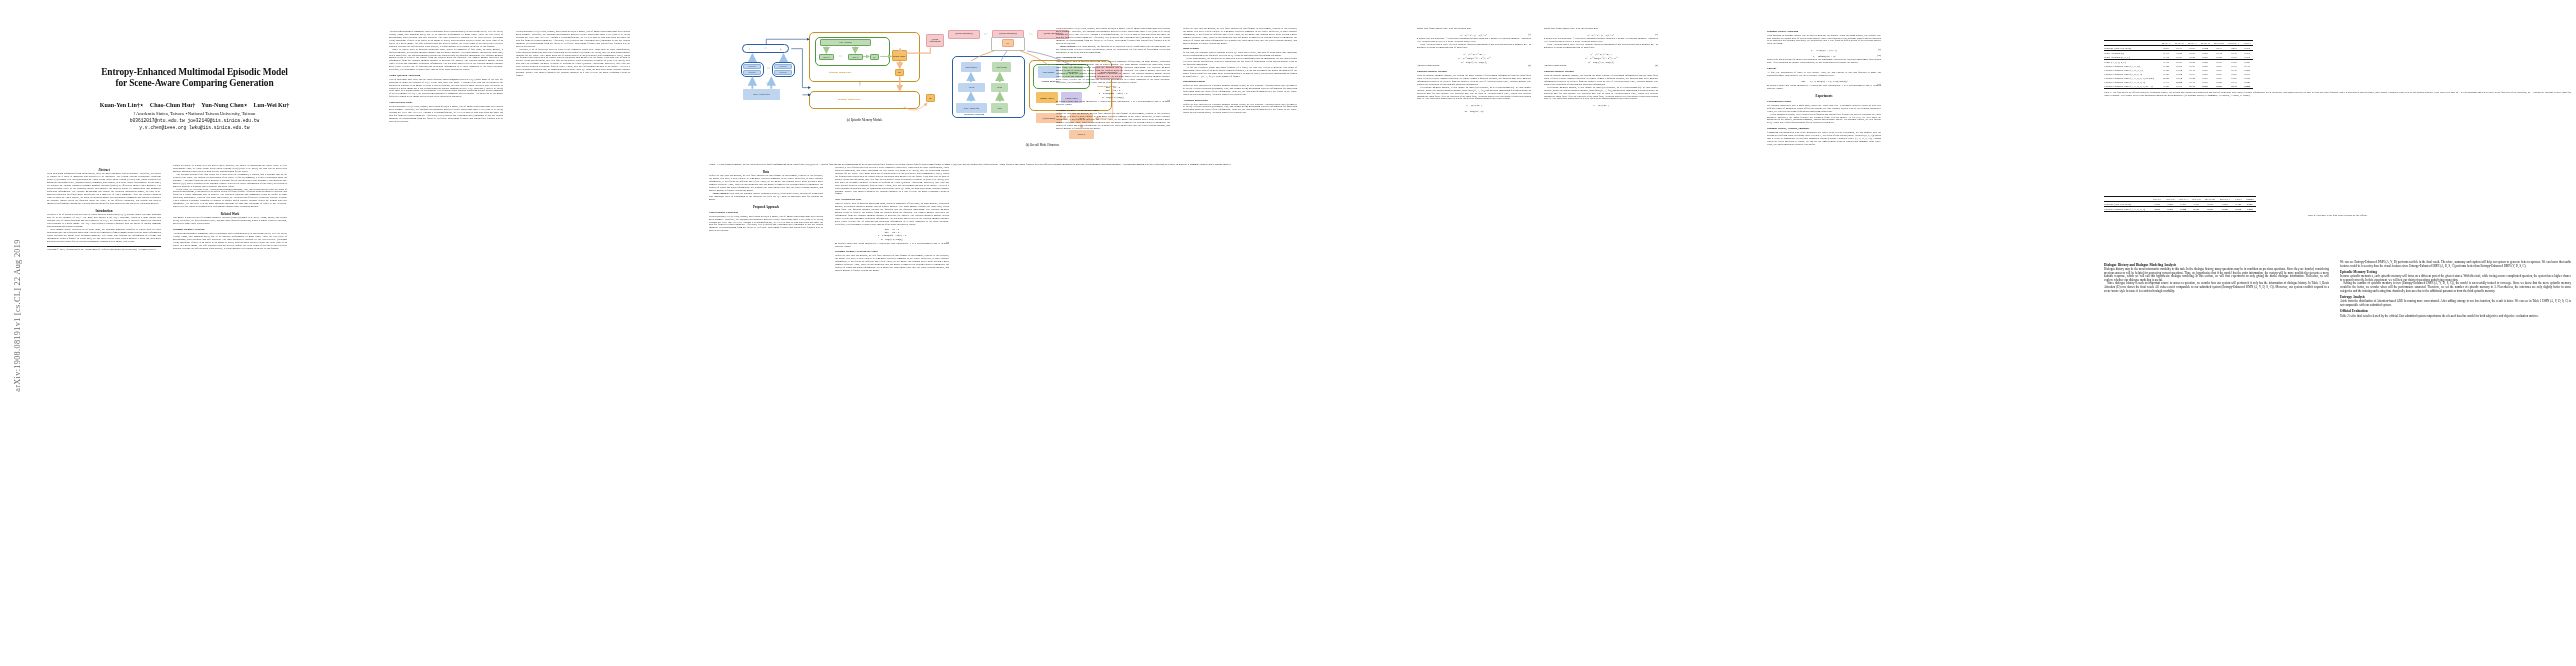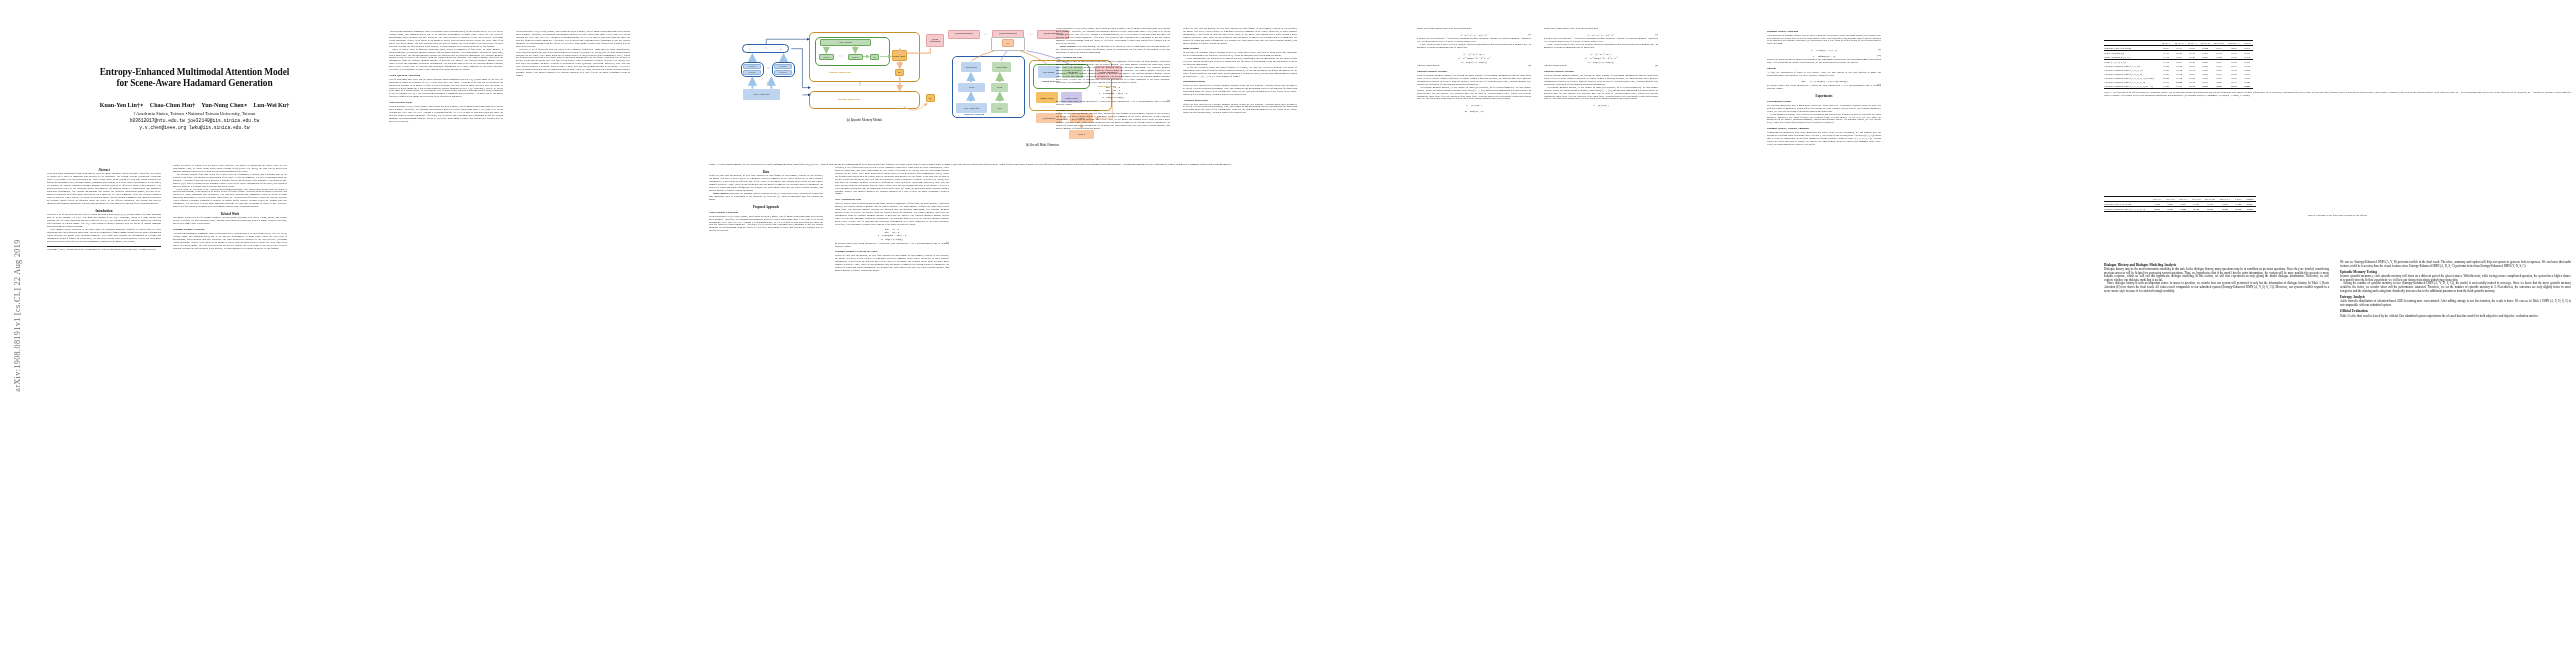--- a/index.html
+++ b/index.html
@@ -59,22 +59,22 @@
 </style>
 </head>
 <body>
 
 <div class="page">
 
   <div class="arxiv-stamp">arXiv:1908.08191v1  [cs.CL]  22 Aug 2019</div>
 
   <div class="titleblock">
     <div class="ptitle">
-      <div>Entropy-Enhanced Multimodal Attention Model</div>
-      <div>for Scene-Aware Hadamard Generation</div>
+      <div>Entropy-Enhanced Multimodal Episodic Model</div>
+      <div>for Scene-Aware Comparing Generation</div>
     </div>
     <div class="authors">Kuan-Yen Lin†⋆ Chao-Chun Hsu† Yun-Nung Chen⋆ Lun-Wei Ku†</div>
     <div class="affil">†Academia Sinica, Taiwan ⋆National Taiwan University, Taiwan</div>
     <div class="emails">
       <div>b03612017@ntu.edu.tw  joe32140@iis.sinica.edu.tw</div>
       <div>y.v.chen@ieee.org  lwku@iis.sinica.edu.tw</div>
     </div>
   </div>
 
   <div class="col" style="left:47px;top:165px;">

